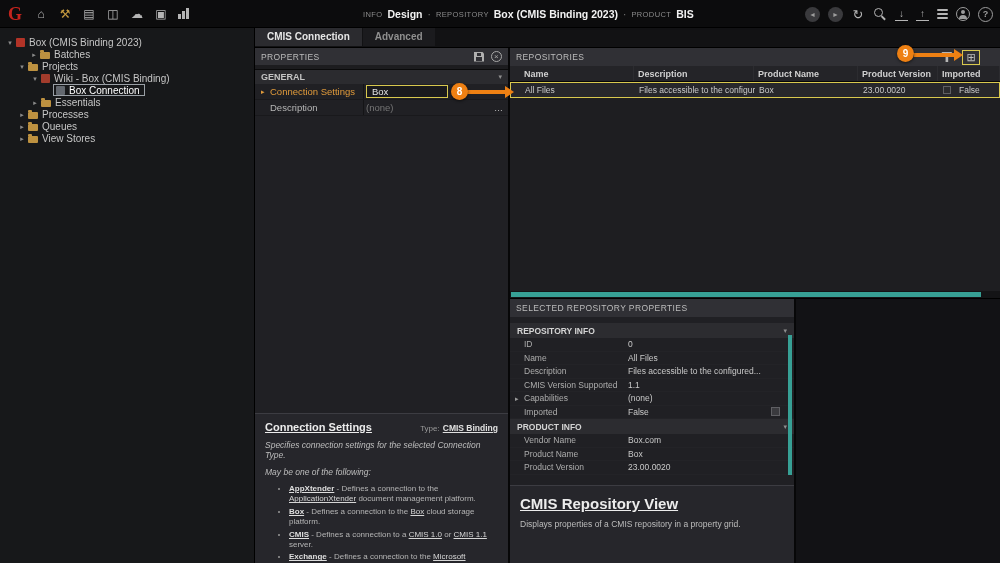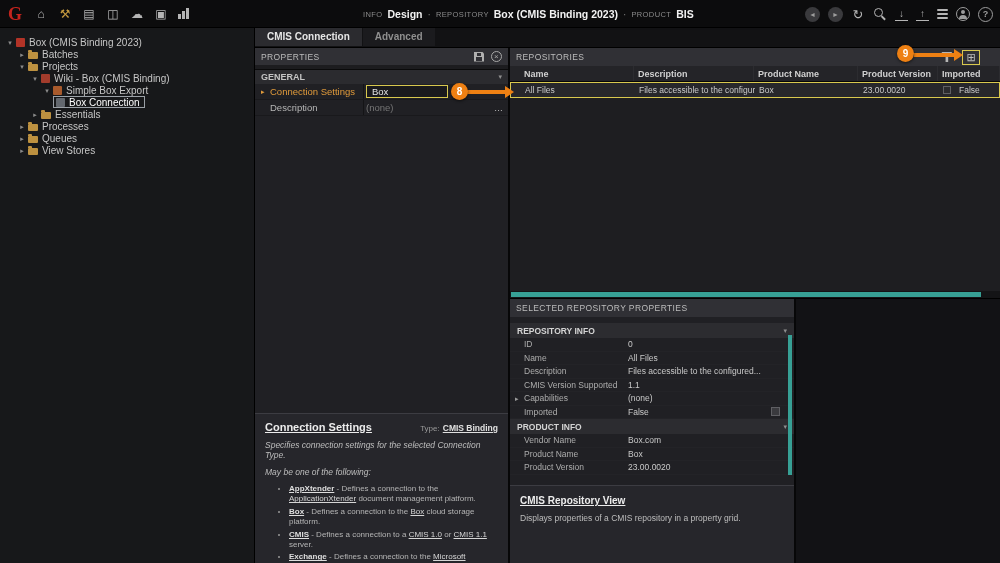--- a/index.html
+++ b/index.html
@@ -78,21 +78,21 @@
   .exp{color:#e09a3a;font-size:7px;font-weight:normal;width:9px;flex:none;font-style:normal;line-height:1;}
   .indent{margin-left:9px;color:#b5b5b5;}
   .valbox{border:1px solid #d8c84e;padding:1px 5px;min-width:82px;color:#e2e2e2;background:#1a1a1d;height:13px;display:flex;align-items:center;}
   .dd{color:#9a9a9a;font-size:8px;margin-right:5px;}
   .dim{color:#757575;}
   .more{color:#c0c0c0;margin-right:4px;letter-spacing:1px;font-size:9px;}
   .midfill{flex:1;background:#202024;}
   .helpbox{height:150px;background:#26262b;border-top:1px solid #3c3c42;padding:7px 10px;font-size:8.5px;color:#bdbdbd;overflow:hidden;flex:none;}
   .help-title-row{display:flex;align-items:baseline;margin-bottom:7px;}
   .help-title{font-size:11px;font-weight:bold;color:#ececec;text-decoration:underline;}
-  .help-title.sm{font-size:10px;}
+  .help-title.sm{font-size:15px;}
   .type-lbl{font-size:8px;color:#9a9a9a;}
   .type-val{font-size:8.5px;color:#e0e0e0;text-decoration:underline;margin-left:3px;font-weight:bold;}
   .helpbox p{margin-bottom:7px;font-style:italic;}
   .helpbox ul{margin-left:24px;}
   .helpbox li{font-size:8px;margin-bottom:2px;color:#b5b5b5;line-height:1.3;}
   .helpbox li::marker{color:#9a9a9a;}
   .hlink{color:#dedede;text-decoration:underline;font-weight:bold;}
   .hlink2{color:#d6d6d6;text-decoration:underline;}
 
   
@@ -188,39 +188,34 @@
   </header>
 
   <div class="main">
 
     <aside class="tree">
       <div class="tree-row" style="padding-left:4px">
         <span class="tw">▾</span>
         <span class="ticon ic-root"></span>
         <span class="tree-label">Box (CMIS Binding 2023)</span>
       </div>
-      <div class="tree-row" style="padding-left:16px">
+      <div class="tree-row" style="padding-left:28px">
         <span class="tw">▸</span>
         <span class="ic-folder"></span>
         <span class="tree-label">Batches</span>
       </div>
       <div class="tree-row" style="padding-left:16px">
         <span class="tw">▾</span>
         <span class="ic-folder"></span>
         <span class="tree-label">Projects</span>
       </div>
       <div class="tree-row" style="padding-left:29px">
         <span class="tw">▾</span>
         <span class="ticon ic-wiki"></span>
         <span class="tree-label">Wiki - Box (CMIS Binding)</span>
-      </div>
-      <div class="tree-row" style="padding-left:41px">
-        <span class="tw">▾</span>
-        <span class="ticon ic-export"></span>
-        <span class="tree-label">Simple Box Export</span>
       </div>
       <div class="tree-row" style="padding-left:53px">
         <span class="selwrap">
           <span class="ticon ic-conn"></span>
           <span class="tree-label">Box Connection</span>
         </span>
       </div>
       <div class="tree-row" style="padding-left:29px">
         <span class="tw">▸</span>
         <span class="ic-folder"></span>

